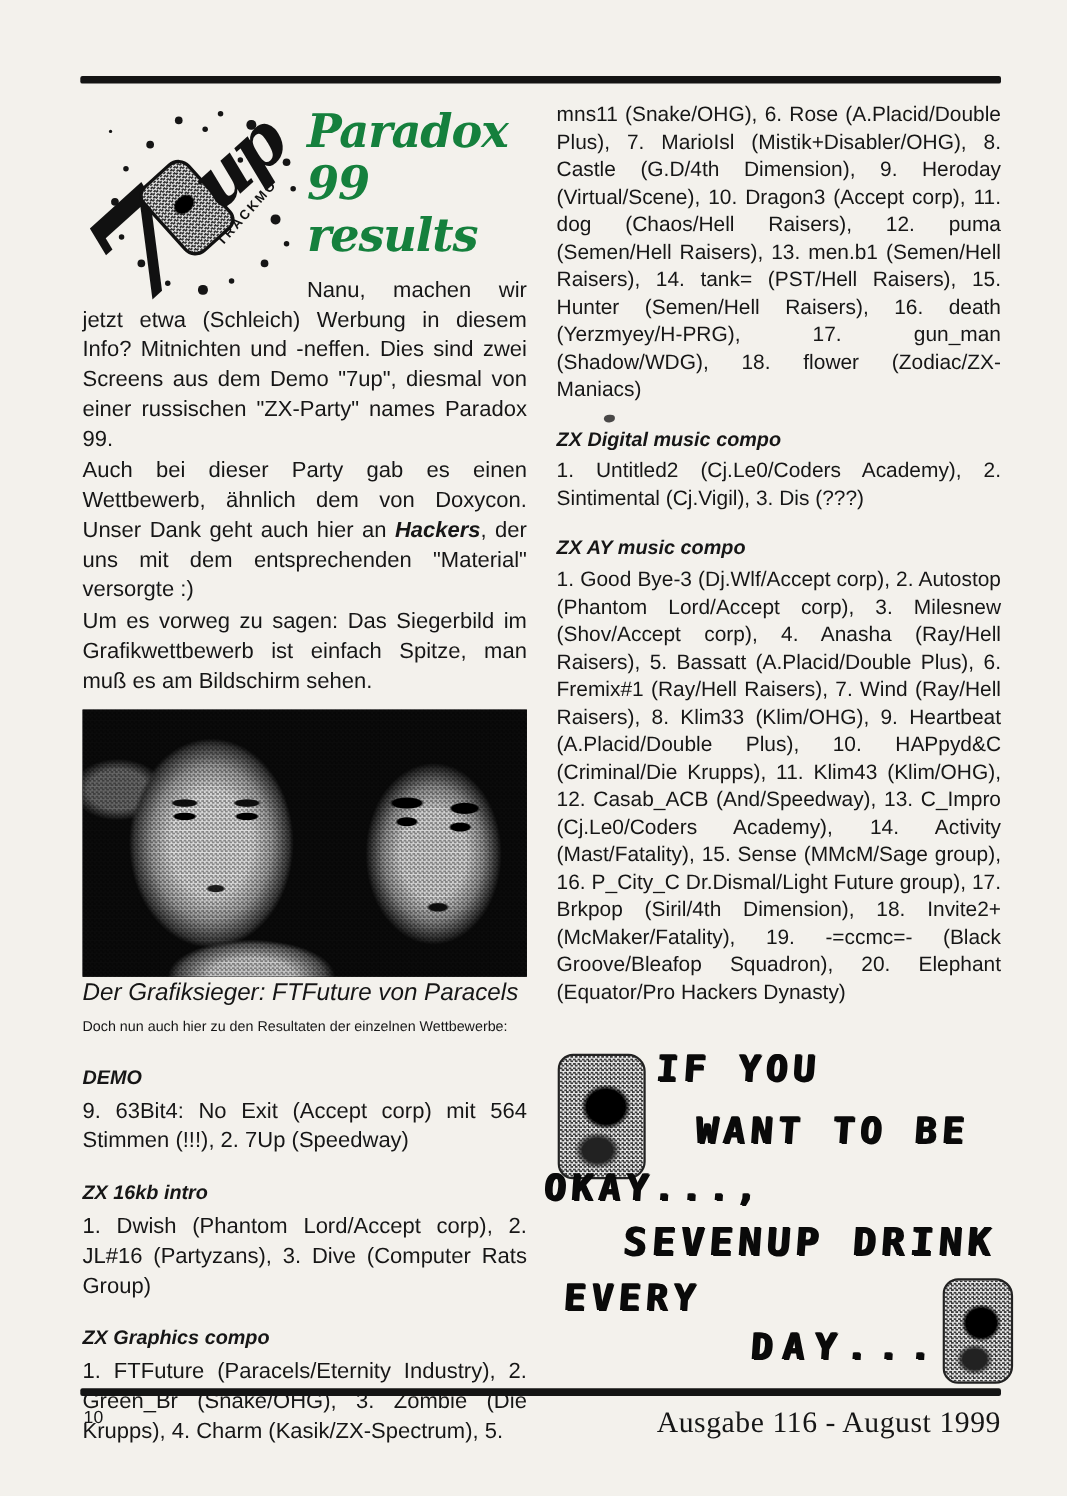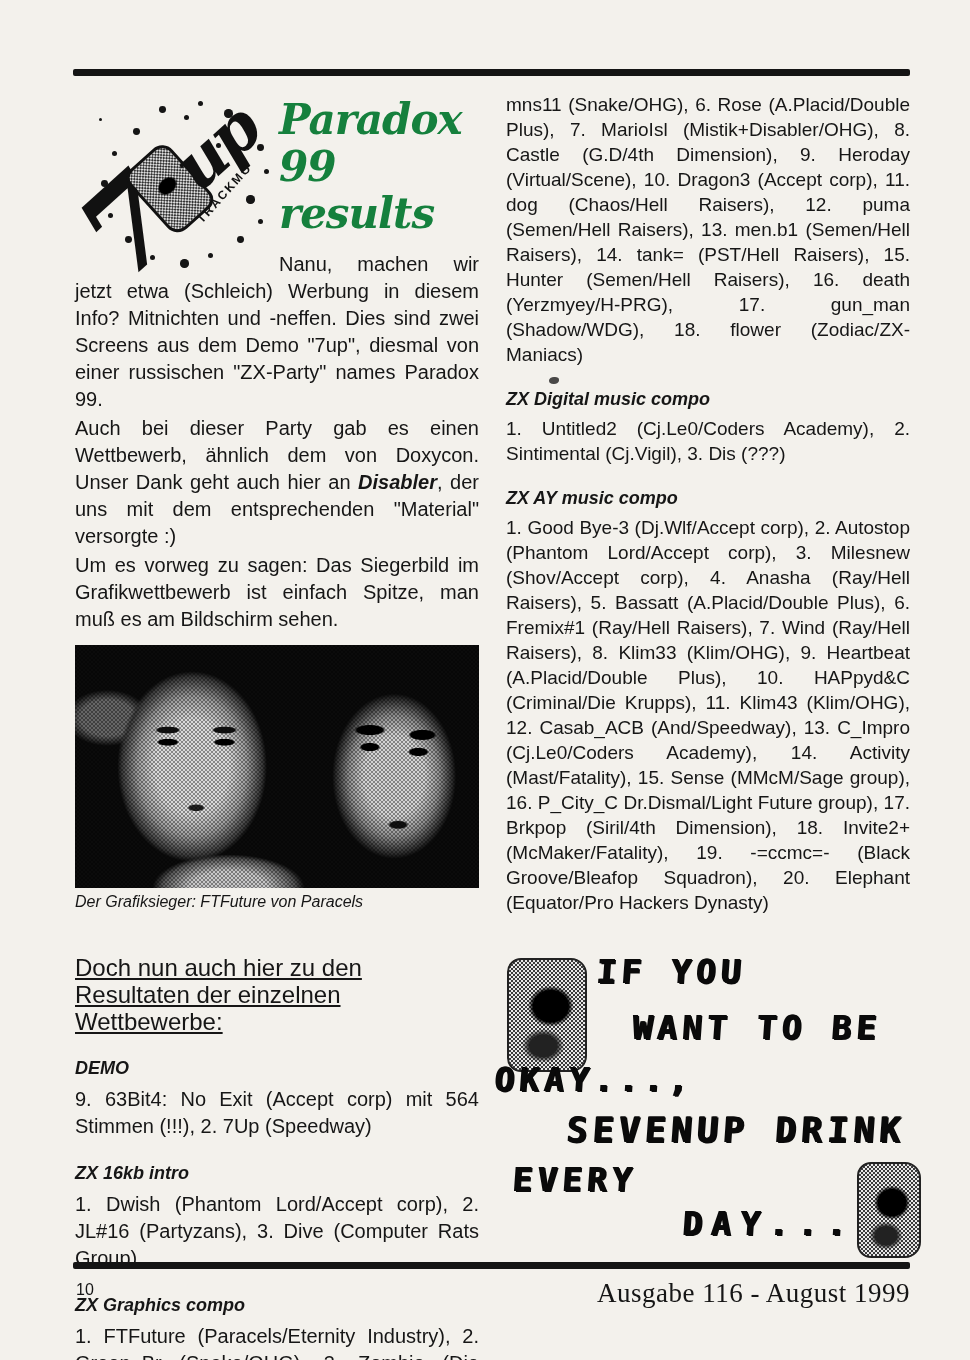--- a/index.html
+++ b/index.html
@@ -104,21 +104,21 @@
       radial-gradient(ellipse 72px 96px at 79% 54%, #d2d2d2 0 42%, #8f8f8f 63%, #2c2c2c 81%, transparent 86%),
       radial-gradient(ellipse 95px 42px at 38% 100%, #c8c8c8 0 40%, #555 70%, transparent 80%),
       radial-gradient(ellipse 60px 40px at 8% 30%, #666 0 45%, transparent 70%),
       #0b0b0b;
   }
   .photo .dither {
     position:absolute; inset:0;
     background:repeating-conic-gradient(#000 0% 25%, transparent 0% 50%);
     background-size:4px 4px; opacity:.38;
   }
-  .caption { font-style:italic; font-size:16px; margin:10px 0 0 0; }
+  .caption { font-style:italic; font-size:22px; margin:10px 0 0 0; }
 
   
   .ink-dot {
     position:absolute; left:549px; top:377px; width:10px; height:7px;
     background:#2a2a2a; border-radius:50% 40% 50% 45%; opacity:.85;
   }
 
   
   .ad {
     position:absolute; left:495px; top:956px; width:434px; height:300px;
@@ -171,30 +171,30 @@
         <span class="logo-7">7</span>
         <span class="logo-can"></span>
         <span class="logo-up">up</span>
       </div>
       <div class="logo-trackmo">TRACKMO</div>
     </div>
 
     <h1 class="title"><span>Paradox 99</span><br><span>results</span></h1>
 
     <p>Nanu, machen wir jetzt etwa (Schleich) Werbung in diesem Info? Mitnichten und -neffen. Dies sind zwei Screens aus dem Demo "7up", diesmal von einer russischen "ZX-Party" names Paradox 99.</p>
-    <p><span>Auch bei dieser Party gab es einen Wettbewerb, ähnlich dem von Doxycon. Unser Dank geht auch hier an </span><span class="emph">Disabler</span><span>, der uns mit dem entsprechenden "Material" versorgte :)</span></p>
+    <p><span>Auch bei dieser Party gab es einen Wettbewerb, ähnlich dem von Doxycon. Unser Dank geht auch hier an </span><span class="emph">Hackers</span><span>, der uns mit dem entsprechenden "Material" versorgte :)</span></p>
     <p>Um es vorweg zu sagen: Das Siegerbild im Grafikwettbewerb ist einfach Spitze, man muß es am Bildschirm sehen.</p>
 
     <div class="photo">
       <div class="faces"></div>
       <div class="dither"></div>
     </div>
     <p class="caption">Der Grafiksieger: FTFuture von Paracels</p>
 
-    <h3 class="compo" style="font-style:normal; font-weight:normal; font-size:24px; margin-top:39px;text-decoration:underline;">Doch nun auch hier zu den Resultaten der einzelnen Wettbewerbe:</h3>
+    <h3 class="compo" style="font-style:normal; font-weight:normal; font-size:13px; margin-top:4px;">Doch nun auch hier zu den Resultaten der einzelnen Wettbewerbe:</h3>
 
     <h3 class="compo">DEMO</h3>
     <p>9. 63Bit4: No Exit (Accept corp) mit 564 Stimmen (!!!), 2. 7Up (Speedway)</p>
 
     <h3 class="compo">ZX 16kb intro</h3>
     <p>1. Dwish (Phantom Lord/Accept corp), 2. JL#16 (Partyzans), 3. Dive (Computer Rats Group)</p>
 
     <h3 class="compo">ZX Graphics compo</h3>
     <p>1. FTFuture (Paracels/Eternity Industry), 2. Green_Br (Snake/OHG), 3. Zombie (Die Krupps), 4. Charm (Kasik/ZX-Spectrum), 5.</p>
   </div>

